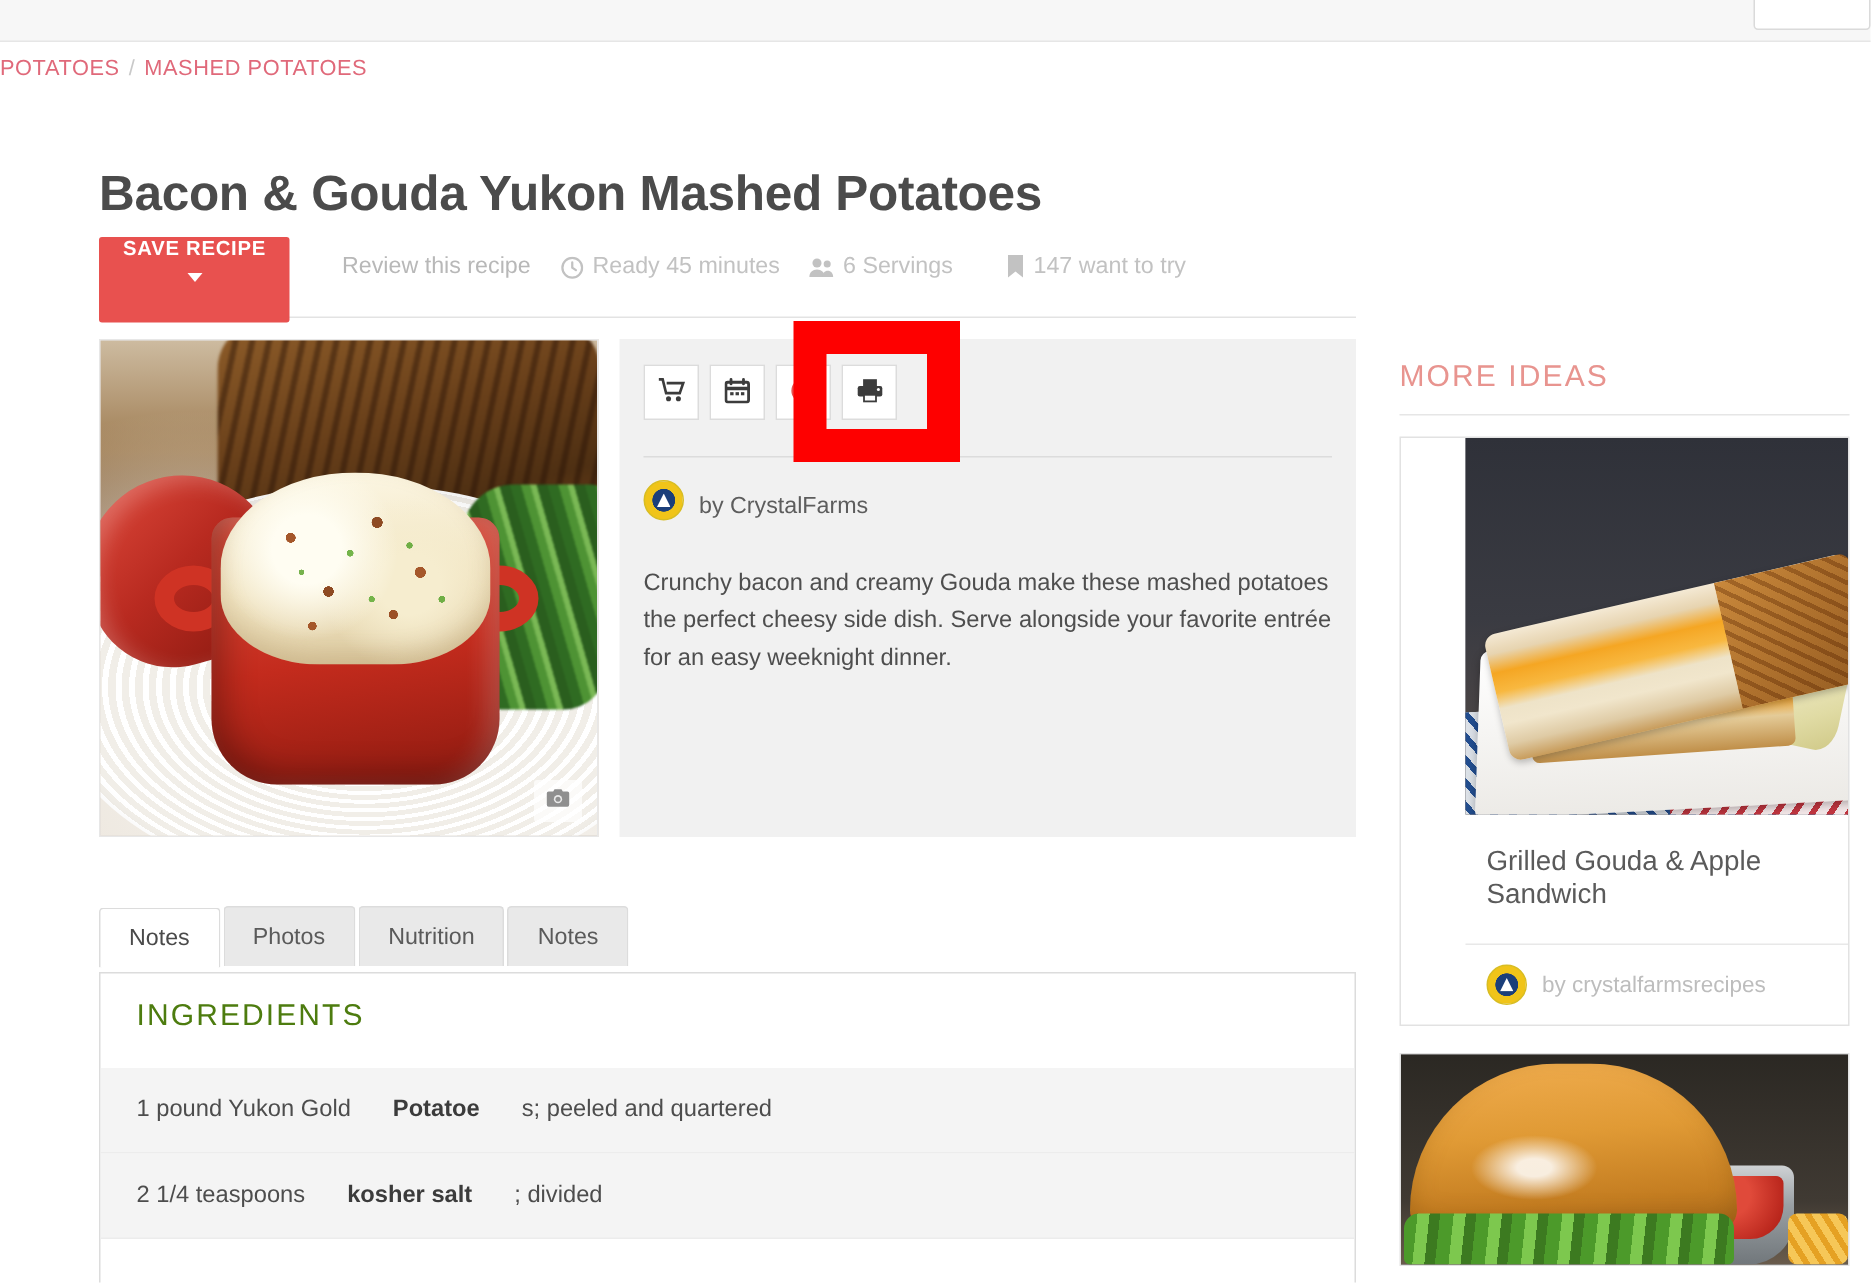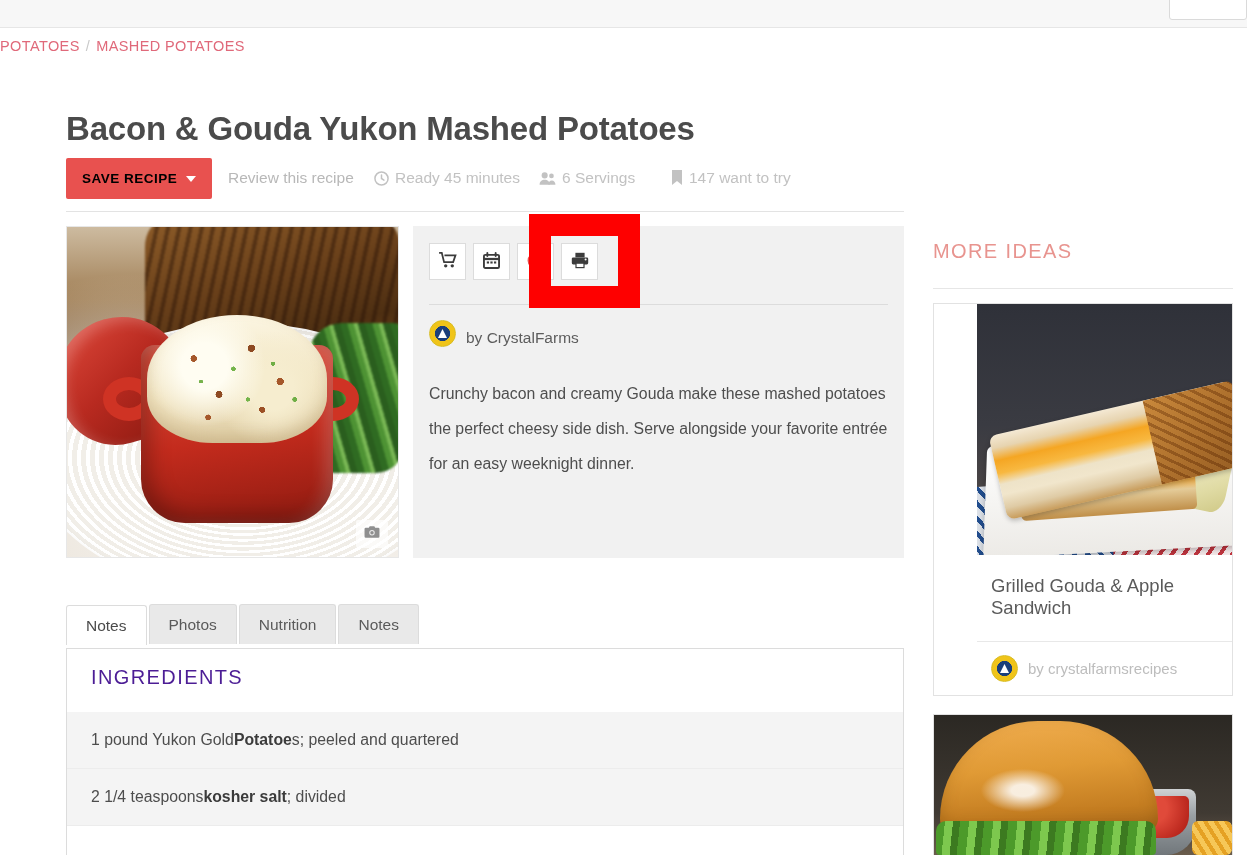--- a/index.html
+++ b/index.html
@@ -48,32 +48,33 @@
   }
 
   
   .actionbar {
     position: absolute; left: 66px; top: 158px;
     width: 838px; height: 54px;
     border-bottom: 1px solid #e3e3e3;
   }
   .save-btn {
     position: absolute; left: 0; top: 0;
-    height: 41px;
+    height: 57px;
     padding: 0 16px;
     background: #e8514f;
-    color: #000000;
+    color: #ffffff;
     font-size: 13.5px;
     font-weight: bold;
     letter-spacing: .5px;
     border: none;
     border-radius: 2px;
     display: flex; align-items: center; gap: 9px;
     cursor: pointer;
     font-family: "Liberation Sans", sans-serif;
+    flex-direction: column;
   }
   .caret-down {
     width: 0; height: 0;
     border-left: 5px solid transparent;
     border-right: 5px solid transparent;
     border-top: 6px solid #ffffff;
     display: inline-block;
   }
   .review-link {
     position: absolute; left: 162px; top: 11px;
@@ -228,21 +229,21 @@
     content: "";
     position: absolute; left: 50%; top: 50%;
     width: 9px; height: 9px; margin: -4.5px 0 0 -4.5px;
     background: #ffffff;
     clip-path: polygon(50% 0, 100% 100%, 0 100%);
   }
   .description {
     position: absolute; left: 16px; top: 134px;
     width: 462px;
     font-size: 15.8px;
-    line-height: 35px;
+    line-height: 25px;
     color: #4e4e4e;
   }
 
   
   .annot-box {
     position: absolute; left: 529px; top: 214px;
     width: 111px; height: 94px;
     border: 22px solid #fe0000;
     background: transparent;
     z-index: 40;
@@ -280,41 +281,41 @@
     border: 1px solid #dcdcdc;
     border-bottom: none;
     background: #ffffff;
     overflow: hidden;
   }
   .ingredients-heading {
     position: absolute; left: 24px; top: 17px;
     font-size: 20px;
     font-weight: 300;
     letter-spacing: 1.4px;
-    color: #4c1d95;
+    color: #4d7c0f;
   }
   .ing-list { position: absolute; left: 0; top: 63px; width: 836px; }
   .ing-item {
     height: 57px;
     display: flex; align-items: center;
     padding-left: 24px;
     font-size: 15.8px;
     color: #4d4d4d;
     border-bottom: 1px solid #ececec;
   }
-  .ing-item.odd { background: #f4f4f4; }
+  .ing-item.odd { background: #f4f4f4; gap: 28px; }
   .ing-item b { font-weight: bold; color: #3b3b3b; }
 
   
   .sidebar { position: absolute; left: 933px; top: 240px; width: 300px; }
   .sidebar-heading {
     font-size: 20px; font-weight: 300;
     letter-spacing: 1.4px;
     color: #e8948f;
-    padding-bottom: 25px;
+    padding-bottom: 13px;
     border-bottom: 1px solid #e6e6e6;
   }
   .idea-card {
     margin-top: 14px;
     border: 1px solid #e2e2e2;
     background: #ffffff;
     padding-left: 43px;
   }
   .idea-photo { height: 251px; position: relative; overflow: hidden; background: #30313a; }
   .idea-title {

